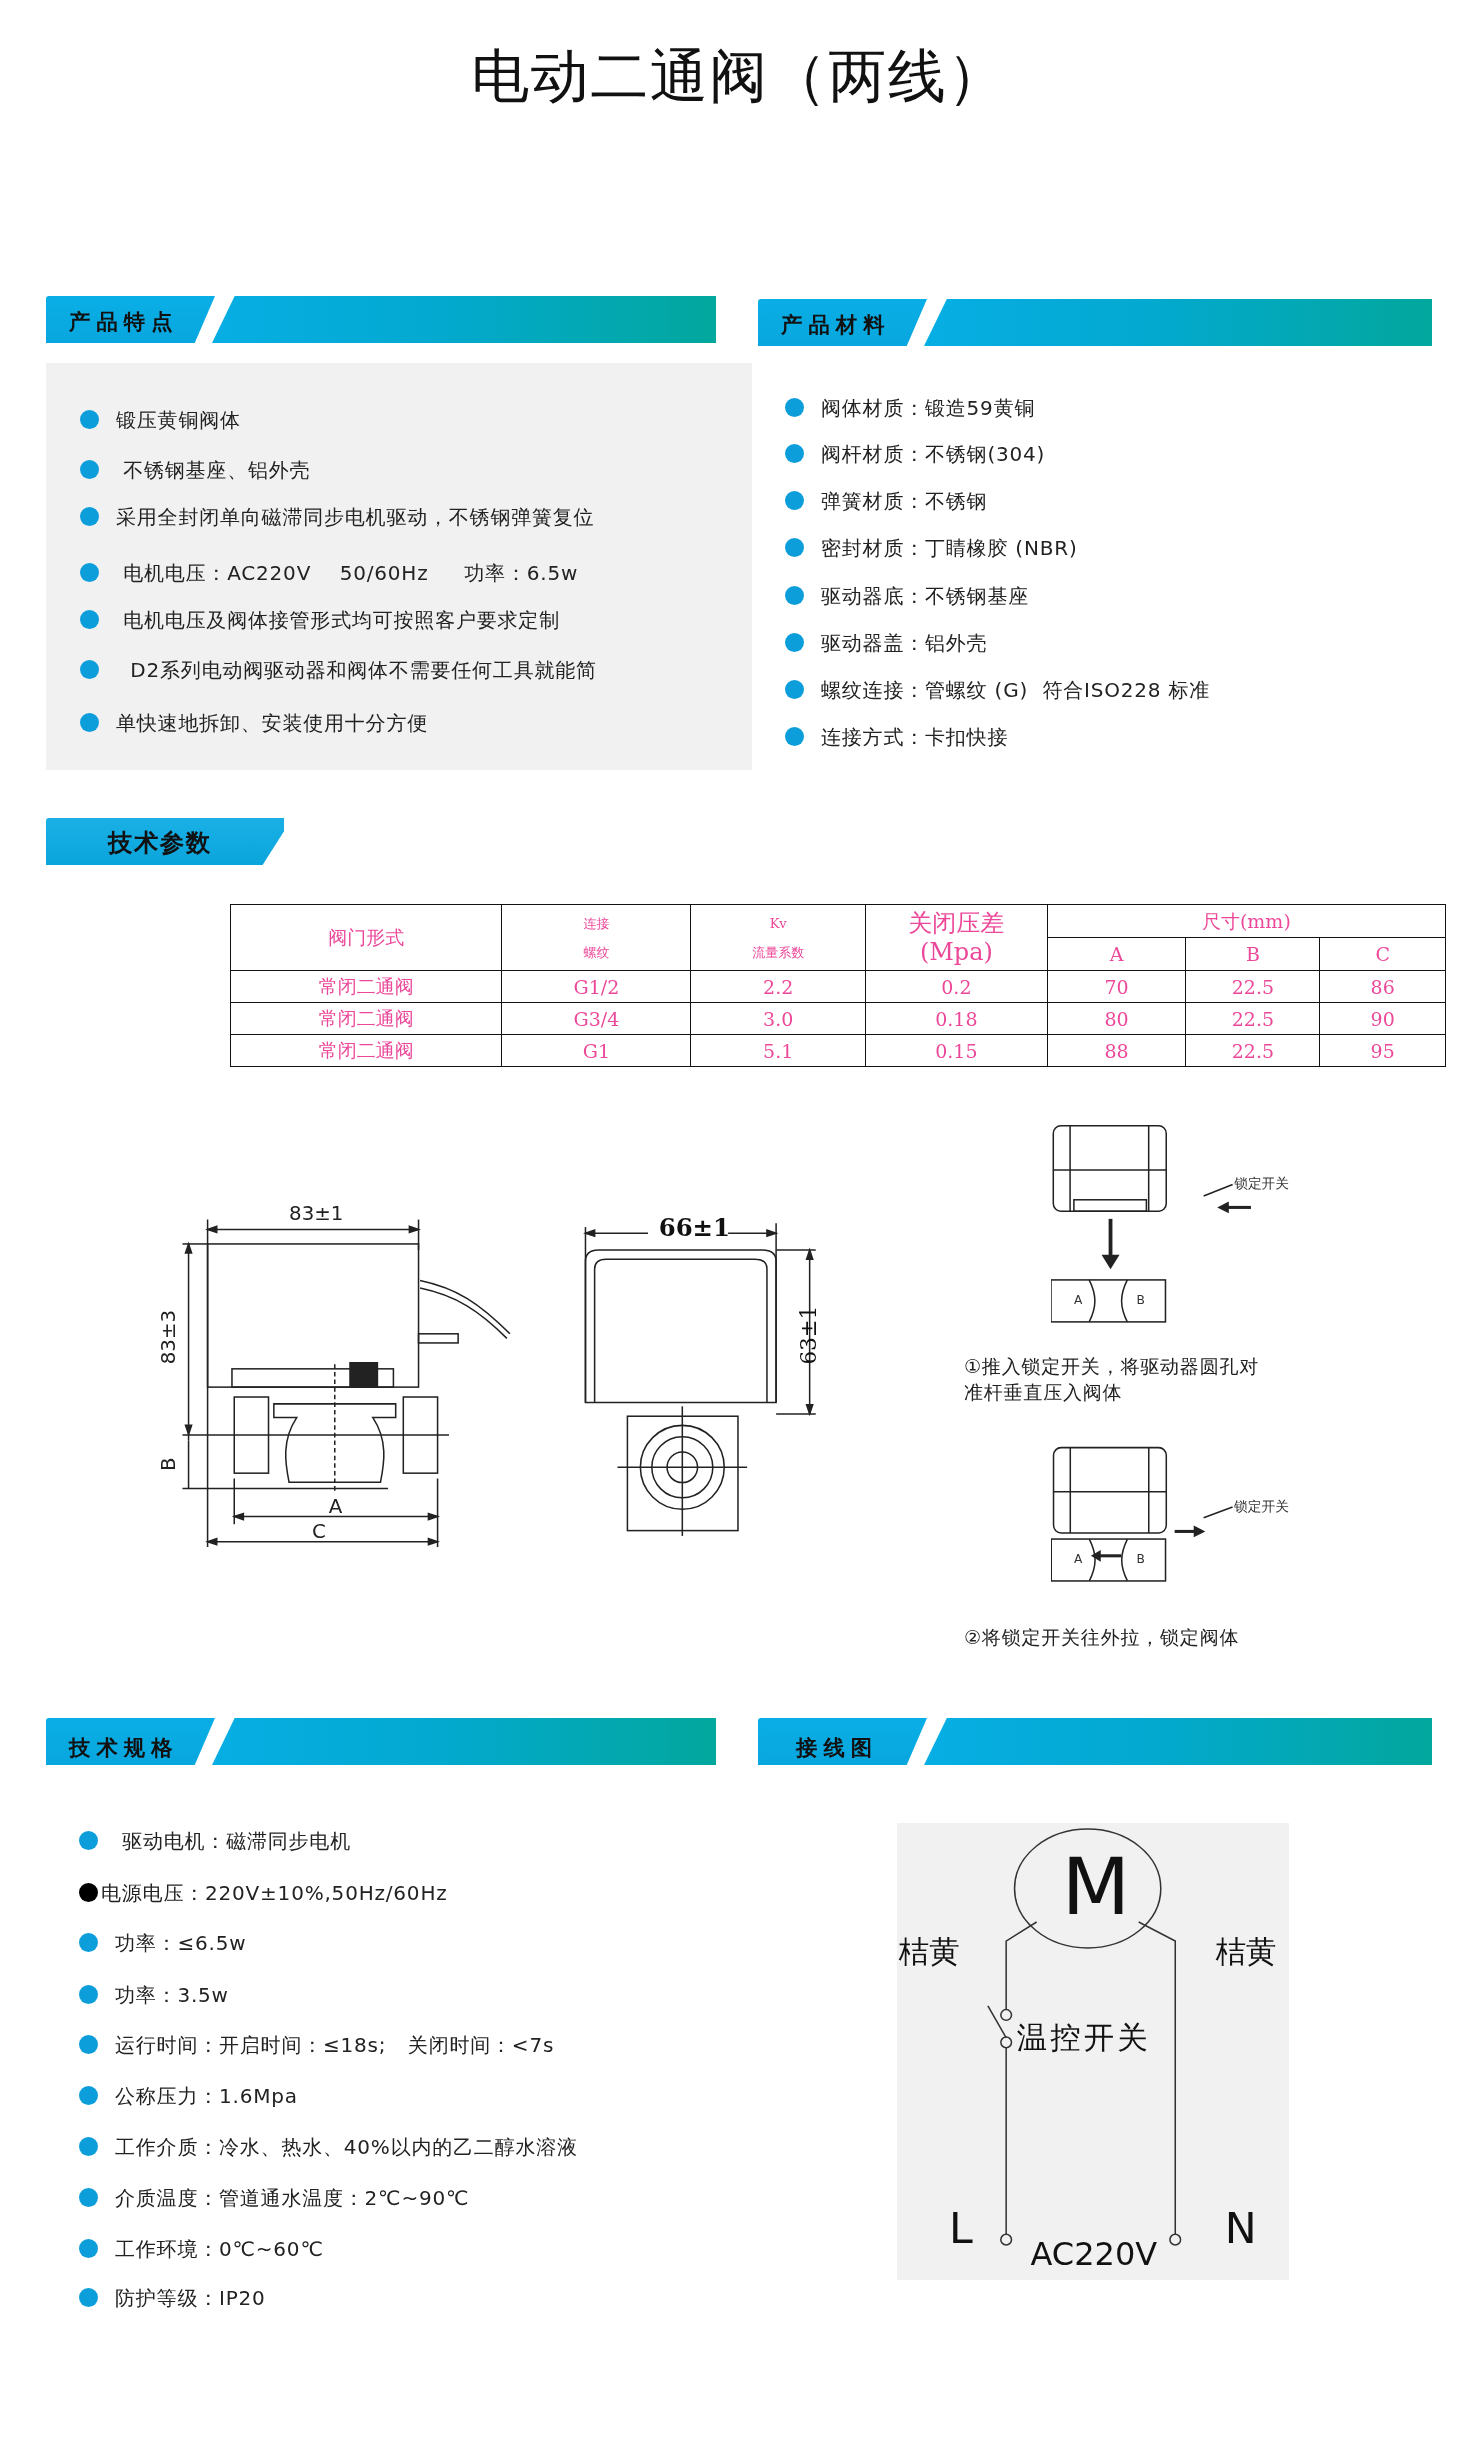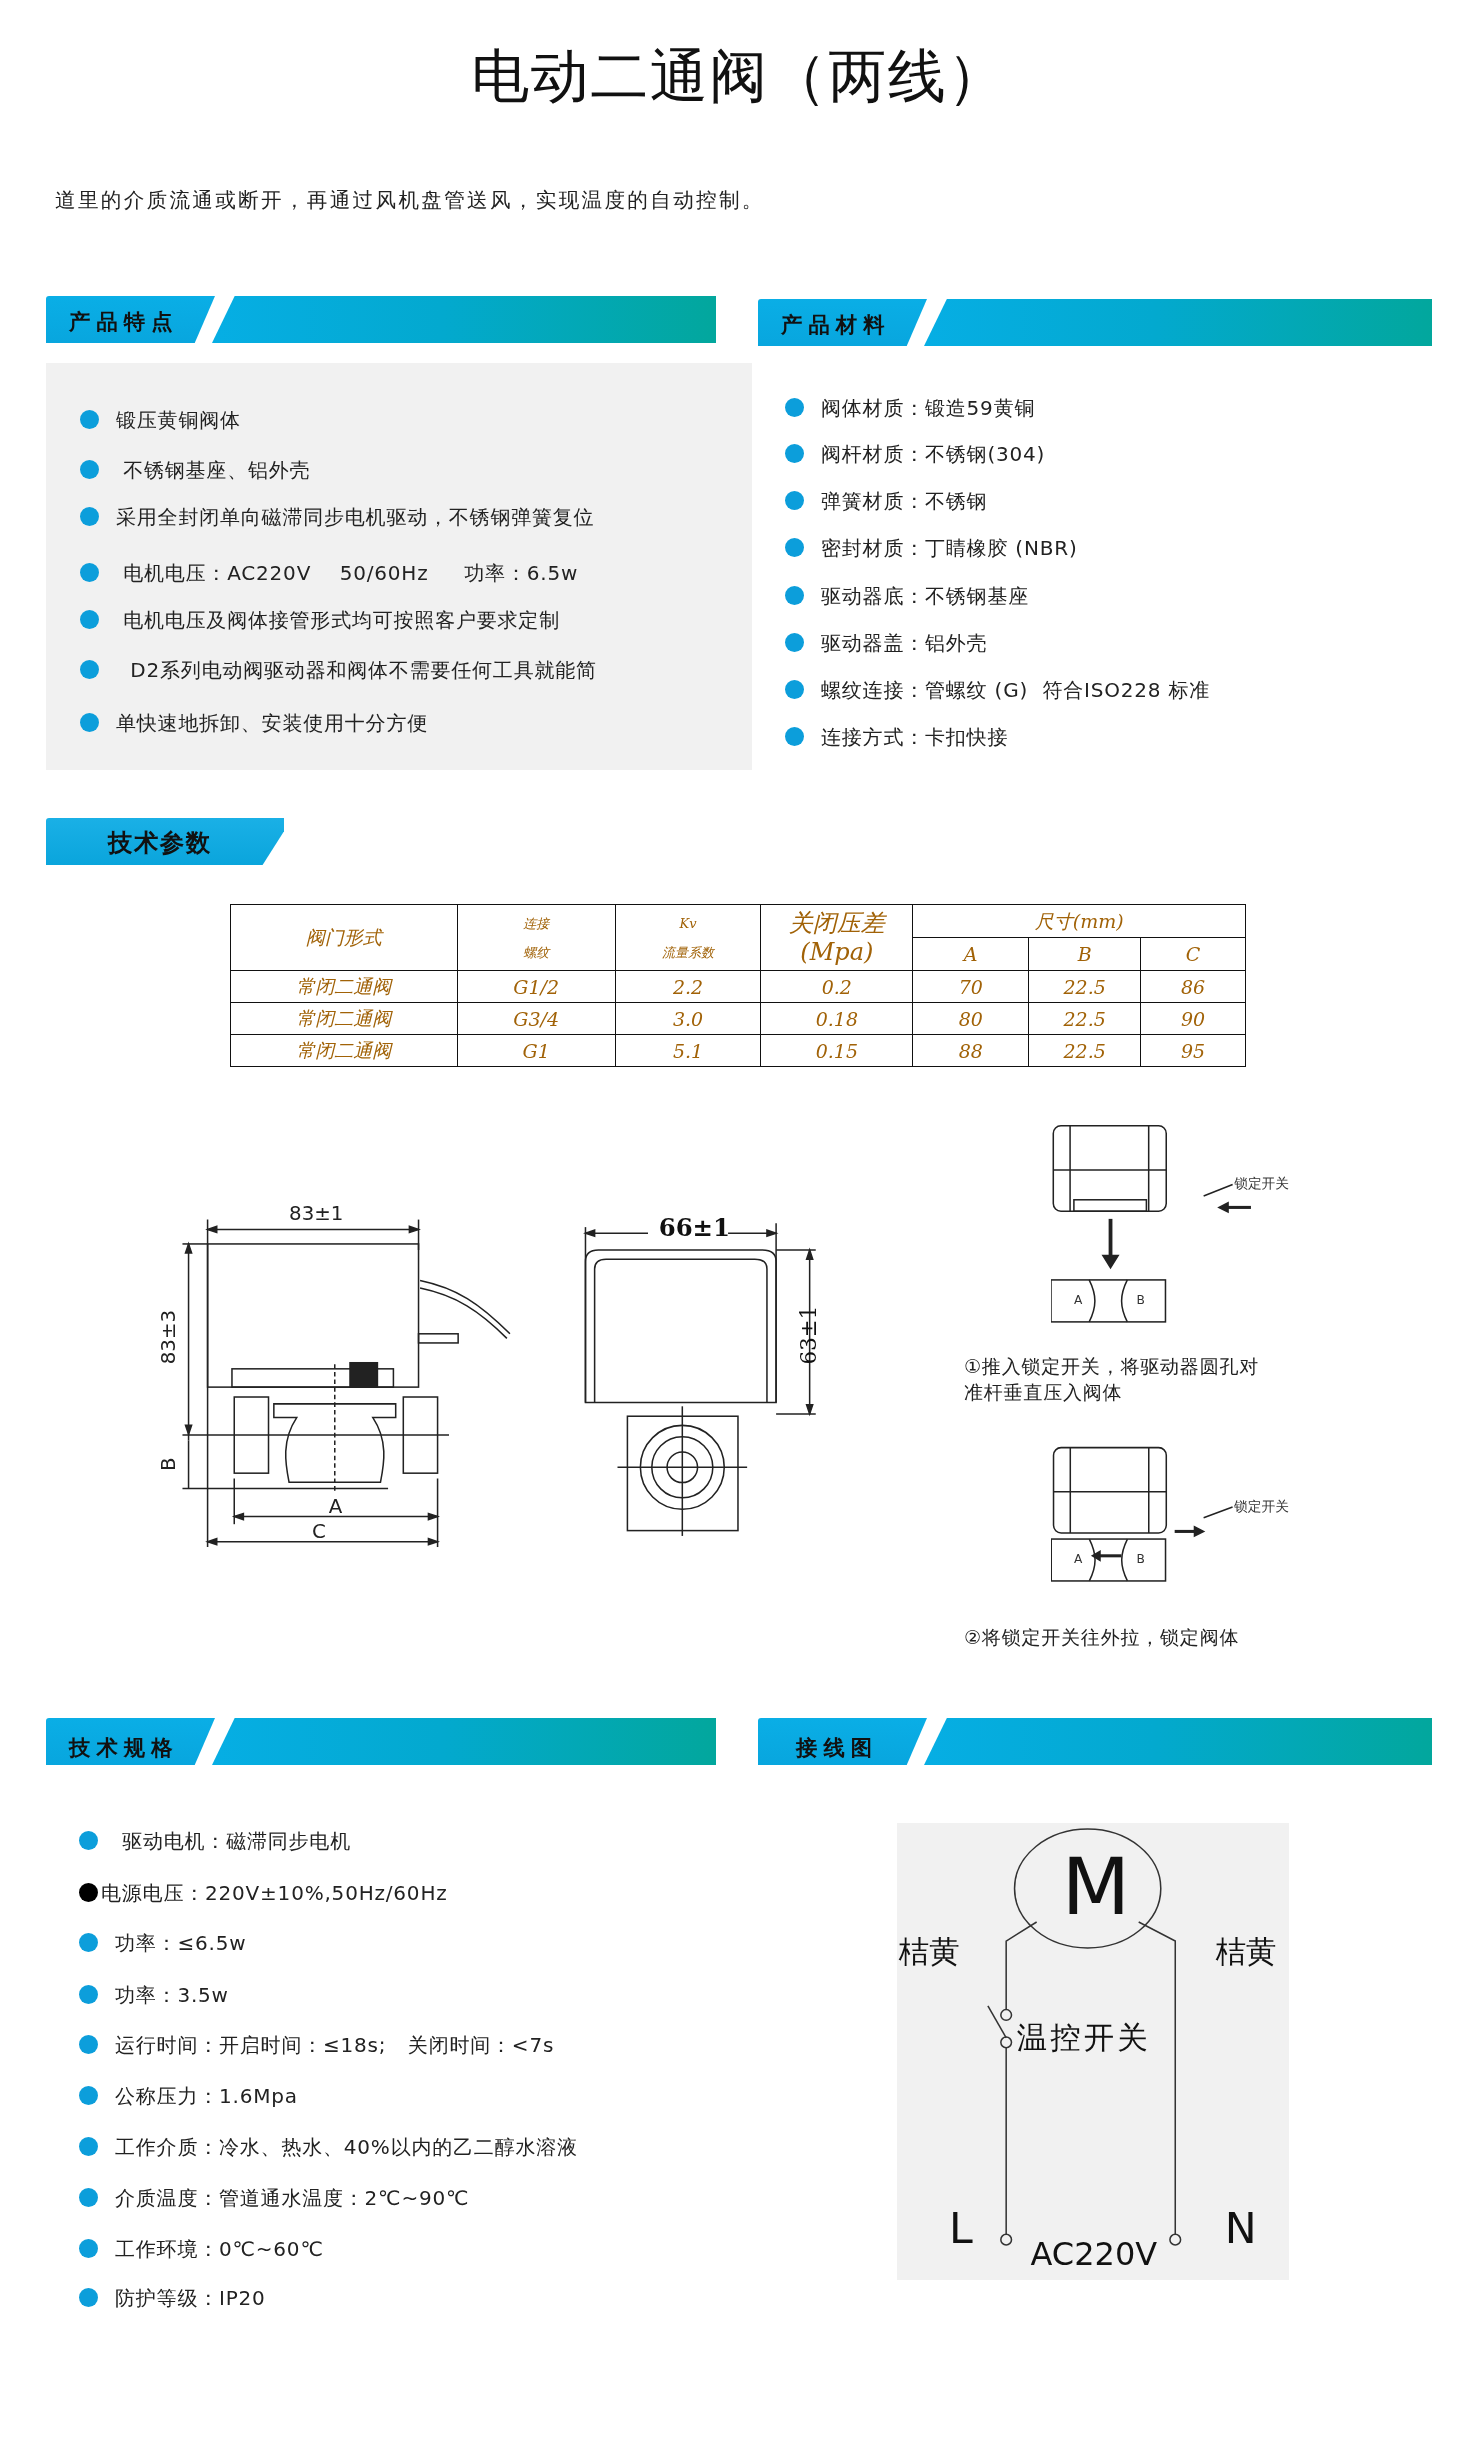--- a/index.html
+++ b/index.html
@@ -27,37 +27,36 @@
   .list li { position:absolute; left:0; font-size:20px; color:#222; white-space:nowrap; letter-spacing:0.8px; }
   .dot { display:inline-block; width:19px; height:19px; border-radius:50%; background:#0c9edb; vertical-align:middle;
          margin-right:17px; position:relative; top:-2.3px; }
   .dot.black { background:#000; margin-right:3px; }
 
   .tech-banner { left:46px; top:818px; width:238px; height:47px;
       background:linear-gradient(180deg,#1ab0e6,#0aa5dc); clip-path:polygon(0 0,100% 0,100% 28%,91% 100%,0 100%);
       border-radius:3px 0 0 0; }
   .tech-banner span { position:absolute; left:62px; top:9.1px; font-size:24.4px; font-weight:bold; color:#111; letter-spacing:1.5px; }
 
-  table.spec { position:absolute; left:230px; top:904px; width:1016px; border-collapse:collapse;
-      font-family:"DejaVu Serif","Liberation Serif",serif; font-size:19px; color:#a16207;font-style:italic; }
+  table.spec { position:absolute; left:230px; top:904px; width:1216px; border-collapse:collapse;
+      font-family:"DejaVu Serif","Liberation Serif",serif; font-size:19px; color:#ec4899; }
   table.spec td, table.spec th { border:1.5px solid #111; text-align:center; font-weight:normal; padding:0; }
   table.spec th { height:32px; line-height:30.5px; }
   table.spec td { height:31px; }
   table.spec .mh { font-size:13px; line-height:29px; }
 
   .caption { font-family:"DejaVu Sans","Liberation Sans",sans-serif; font-size:19px; color:#222; line-height:26px; letter-spacing:0.8px; }
   .wiring { left:897px; top:1823px; width:392px; height:457px; background:#f1f1f1; }
 </style>
 </head>
 <body>
 
 <div class="abs title">电动二通阀（两线）</div>
 
 <div class="abs intro">
-  <p>道里的介质流通或断开，再通过风机盘管送风，实现温度的自动控制。</p>
 </div>
 
 <div class="abs sec-head" style="left:46px; top:296px; width:670px;">
   <div class="tab"></div>
   <div class="bar" style="left:166px;"></div>
   <div class="label">产品特点</div>
 </div>
 
 <div class="abs sec-head" style="left:758px; top:299px; width:674px;">
   <div class="tab"></div>

